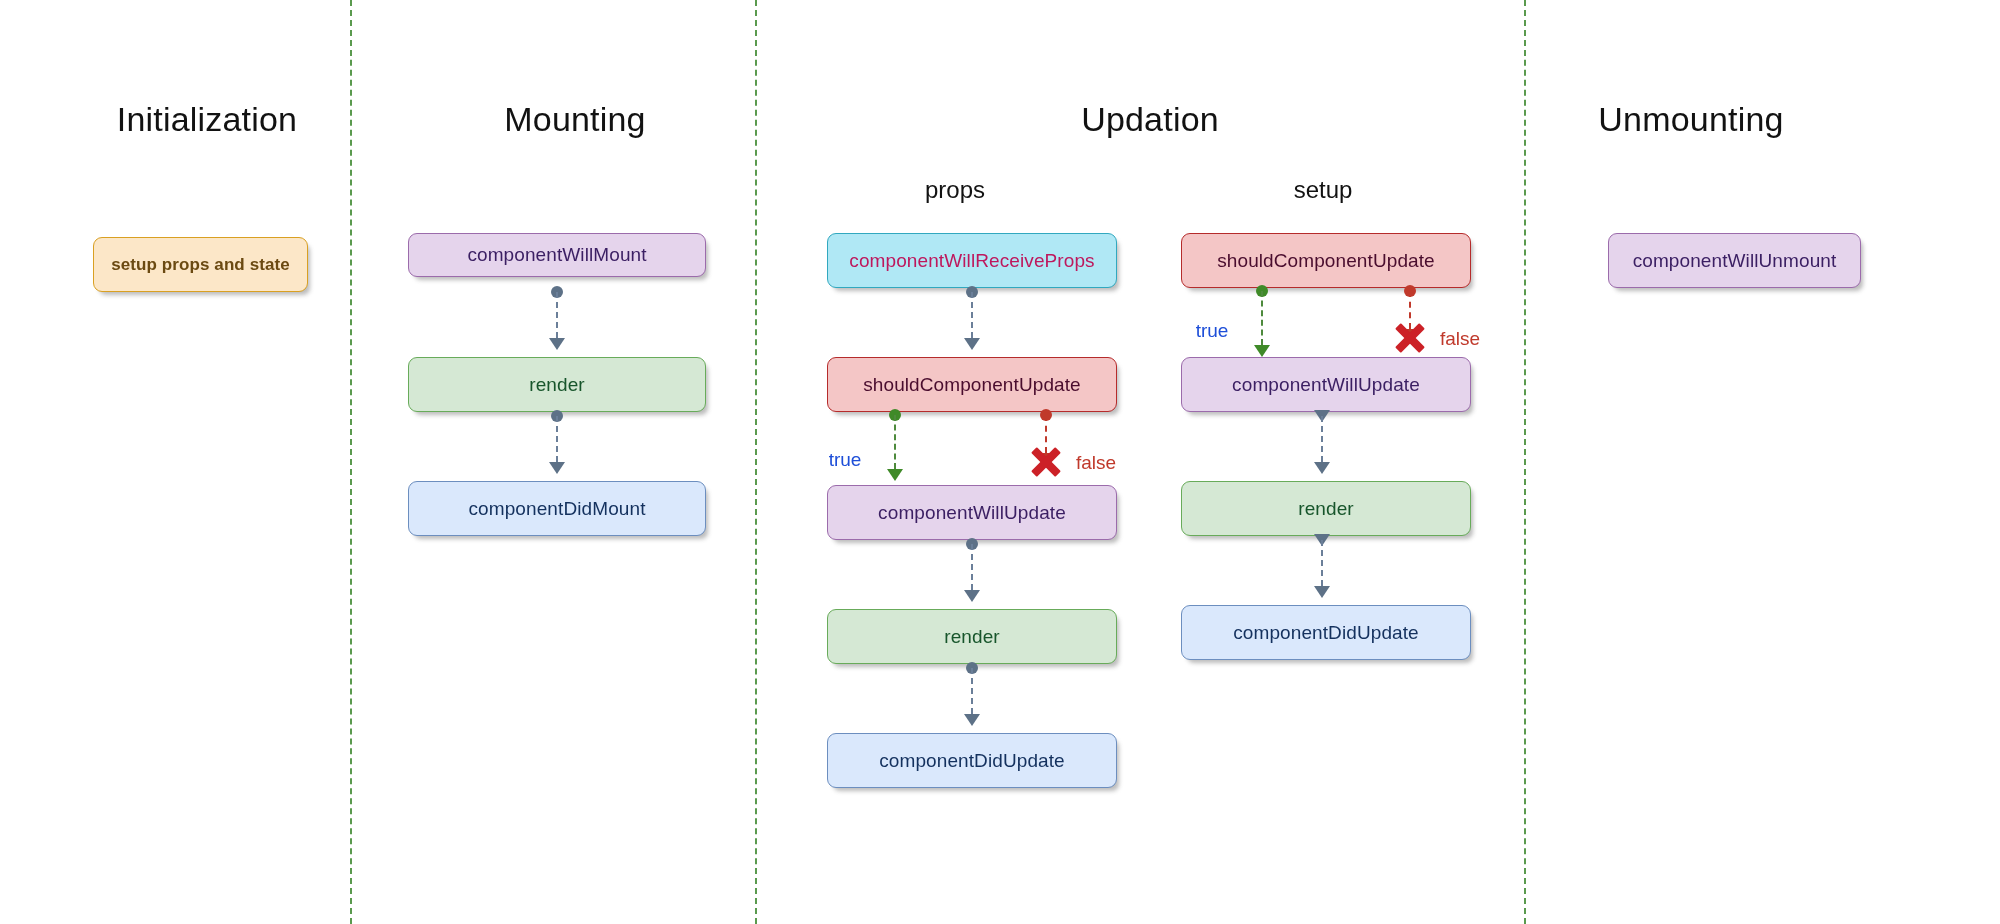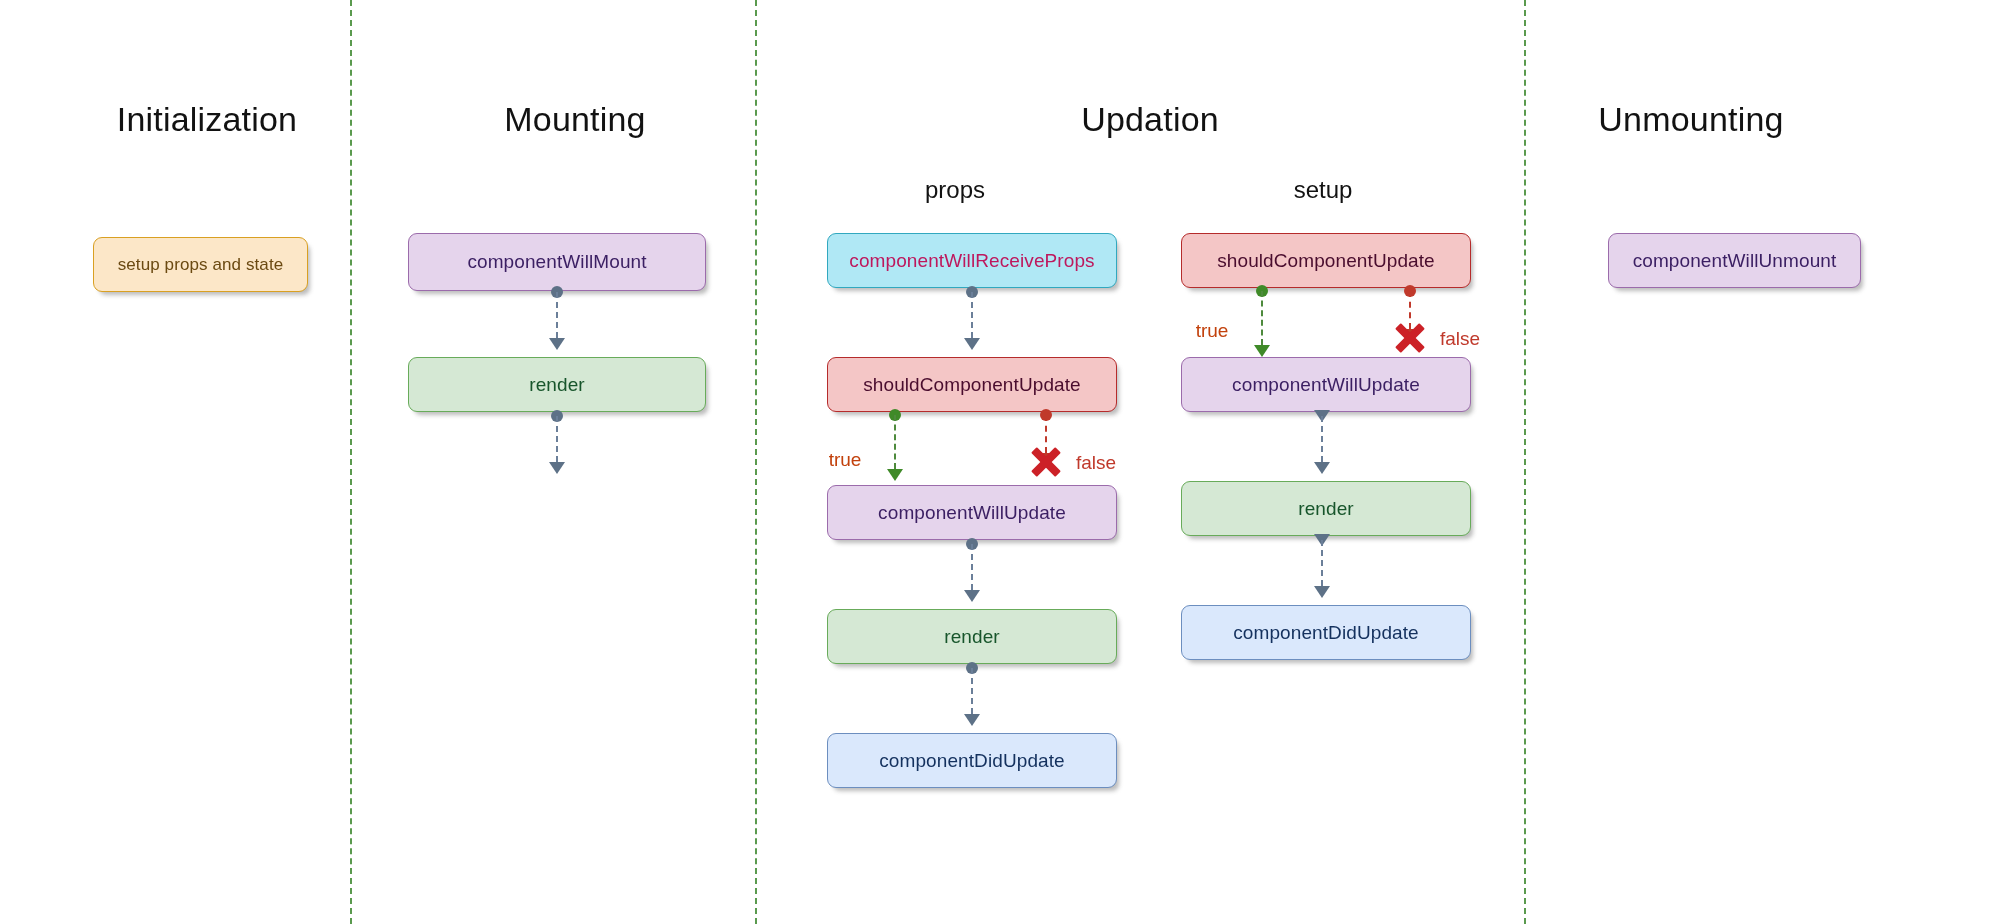--- a/index.html
+++ b/index.html
@@ -65,21 +65,21 @@
     transform:translateX(-50%);
   }
   .arrow.gray  {border-top:12px solid #5d7187;}
   .arrow.green2{border-top:12px solid #3f8a28;}
   .arrow.red2  {border-top:10px solid #c0392b;border-left-width:6px;border-right-width:6px;}
 
   .branch-label{
     position:absolute;font-size:19px;white-space:nowrap;
     transform:translate(-50%,-50%);
   }
-  .branch-label.t{color:#c2410c;}
+  .branch-label.t{color:#1d4ed8;}
   .branch-label.f{color:#c0392b;}
 
   
   .xmark{position:absolute;width:34px;height:34px;transform:translate(-50%,-50%);}
   .xmark span{
     position:absolute;left:50%;top:50%;width:34px;height:8px;
     background:#cc2127;border-radius:1px;
   }
   .xmark span:nth-child(1){transform:translate(-50%,-50%) rotate(45deg);}
   .xmark span:nth-child(2){transform:translate(-50%,-50%) rotate(-45deg);}
@@ -94,32 +94,33 @@
   <div class="divider" style="left:1524px;"></div>
 
   <div class="section-title" style="left:207px;top:100px;">Initialization</div>
   <div class="section-title" style="left:575px;top:100px;">Mounting</div>
   <div class="section-title" style="left:1150px;top:100px;">Updation</div>
   <div class="section-title" style="left:1655px;top:100px;margin-left:36px;">Unmounting</div>
 
   <div class="sub-title" style="left:955px;top:176px;">props</div>
   <div class="sub-title" style="left:1323px;top:176px;">setup</div>
 
-  <div class="node orange" style="left:93px;top:237px;width:215px;height:55px;">setup props and state</div>
+  <div class="node orange" style="left:93px;top:237px;width:215px;height:55px;font-weight:bold;">setup props and state</div>
 
-  <div class="node purple" style="left:408px;top:233px;width:298px;height:58px;">componentWillMount</div>
+  <div class="node purple" style="left:408px;top:233px;width:298px;height:44px;">componentWillMount</div>
   <div class="dot gray" style="left:557px;top:292px;"></div>
   <div class="conn gray" style="left:557px;top:292px;height:46px;"></div>
   <div class="arrow gray" style="left:557px;top:338px;"></div>
 
   <div class="node green" style="left:408px;top:357px;width:298px;height:55px;">render</div>
   <div class="dot gray" style="left:557px;top:416px;"></div>
   <div class="conn gray" style="left:557px;top:416px;height:46px;"></div>
   <div class="arrow gray" style="left:557px;top:462px;"></div>
 
+  <div class="node blue" style="left:408px;top:481px;width:298px;height:55px;">componentDidMount</div>
 
   <div class="node cyan" style="left:827px;top:233px;width:290px;height:55px;">componentWillReceiveProps</div>
   <div class="dot gray" style="left:972px;top:292px;"></div>
   <div class="conn gray" style="left:972px;top:292px;height:46px;"></div>
   <div class="arrow gray" style="left:972px;top:338px;"></div>
 
   <div class="node red" style="left:827px;top:357px;width:290px;height:55px;">shouldComponentUpdate</div>
 
   <div class="dot green2" style="left:895px;top:415px;"></div>
   <div class="conn green2" style="left:895px;top:415px;height:54px;"></div>

